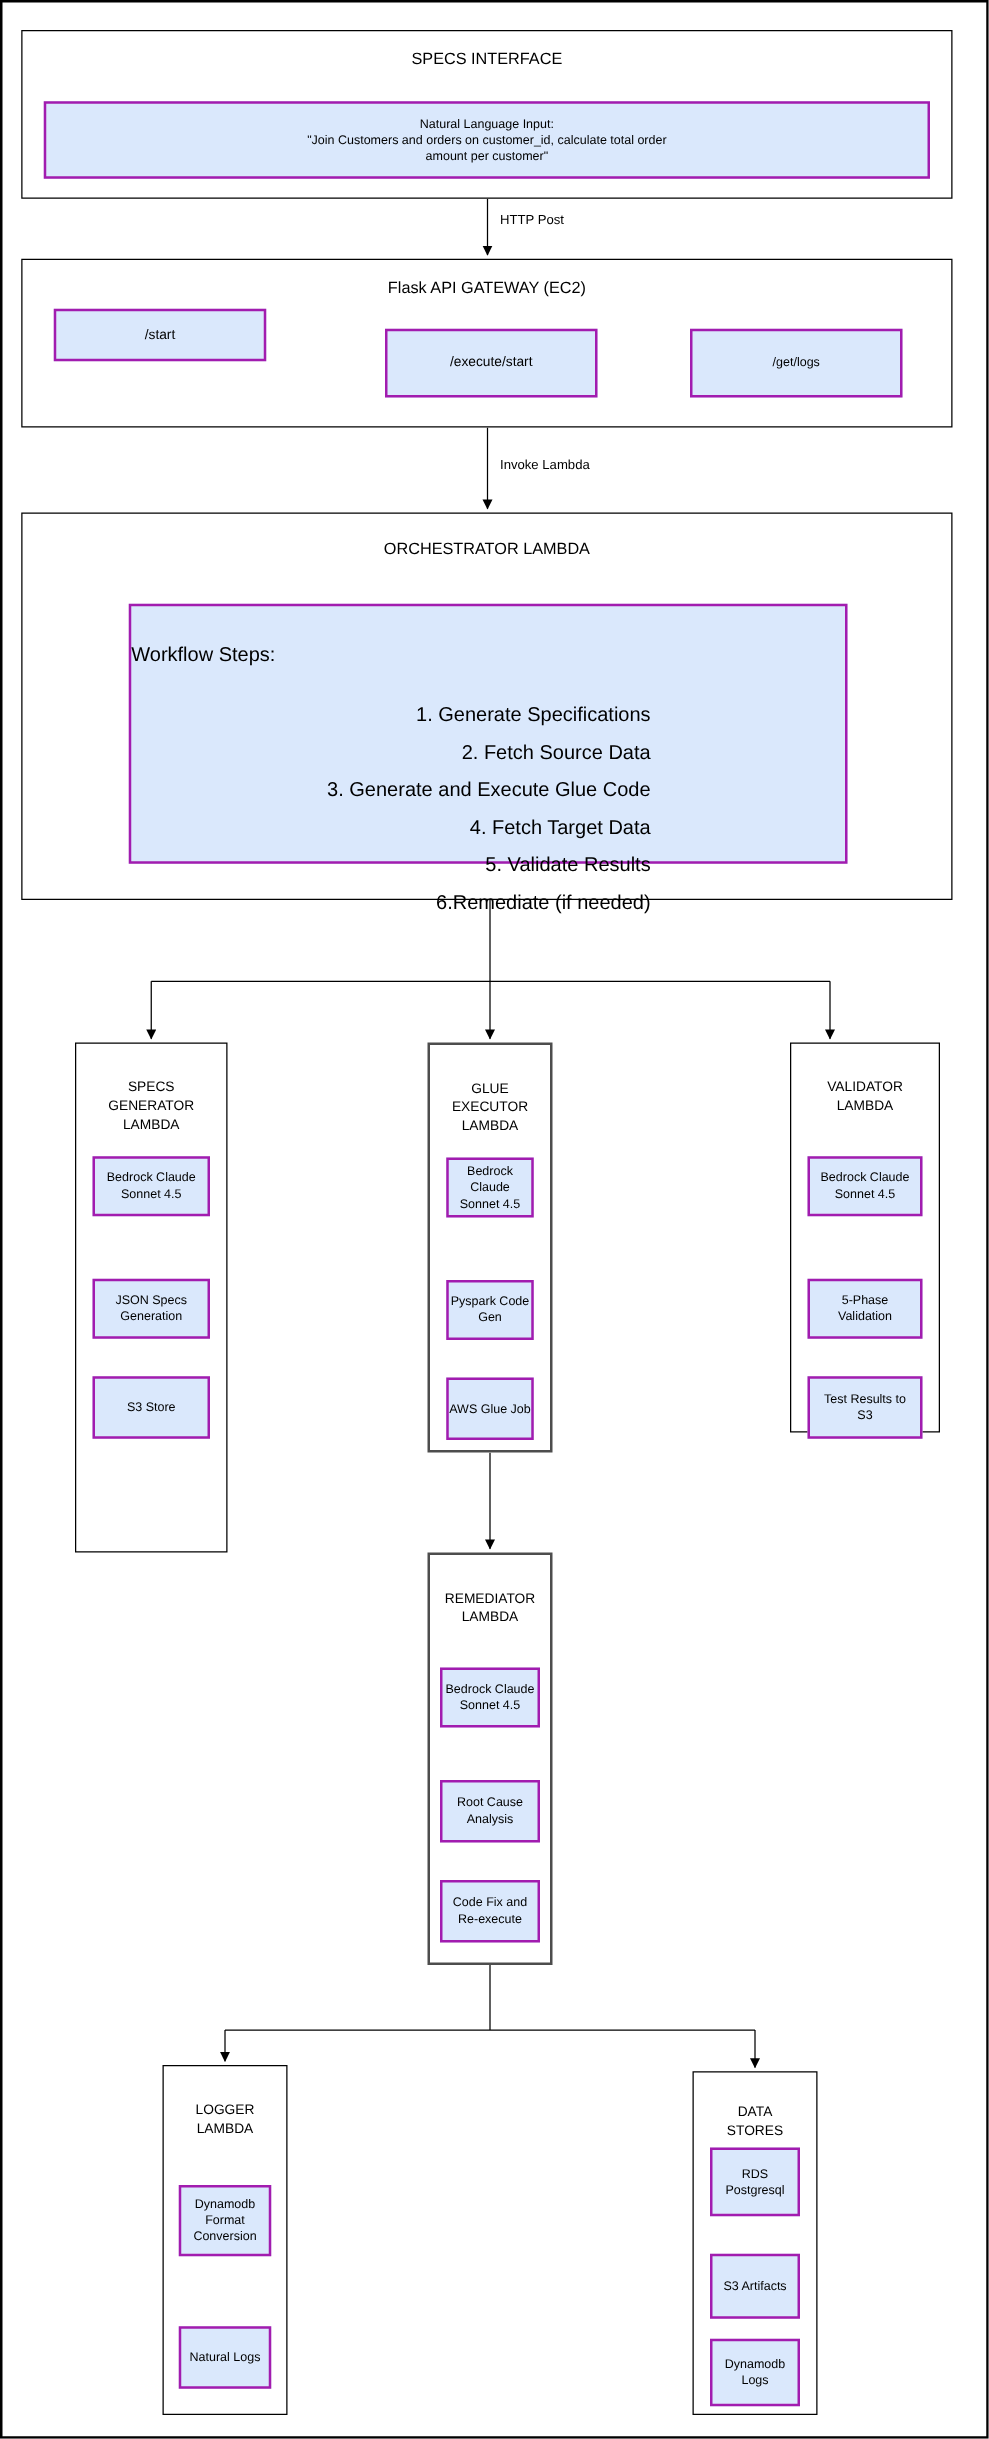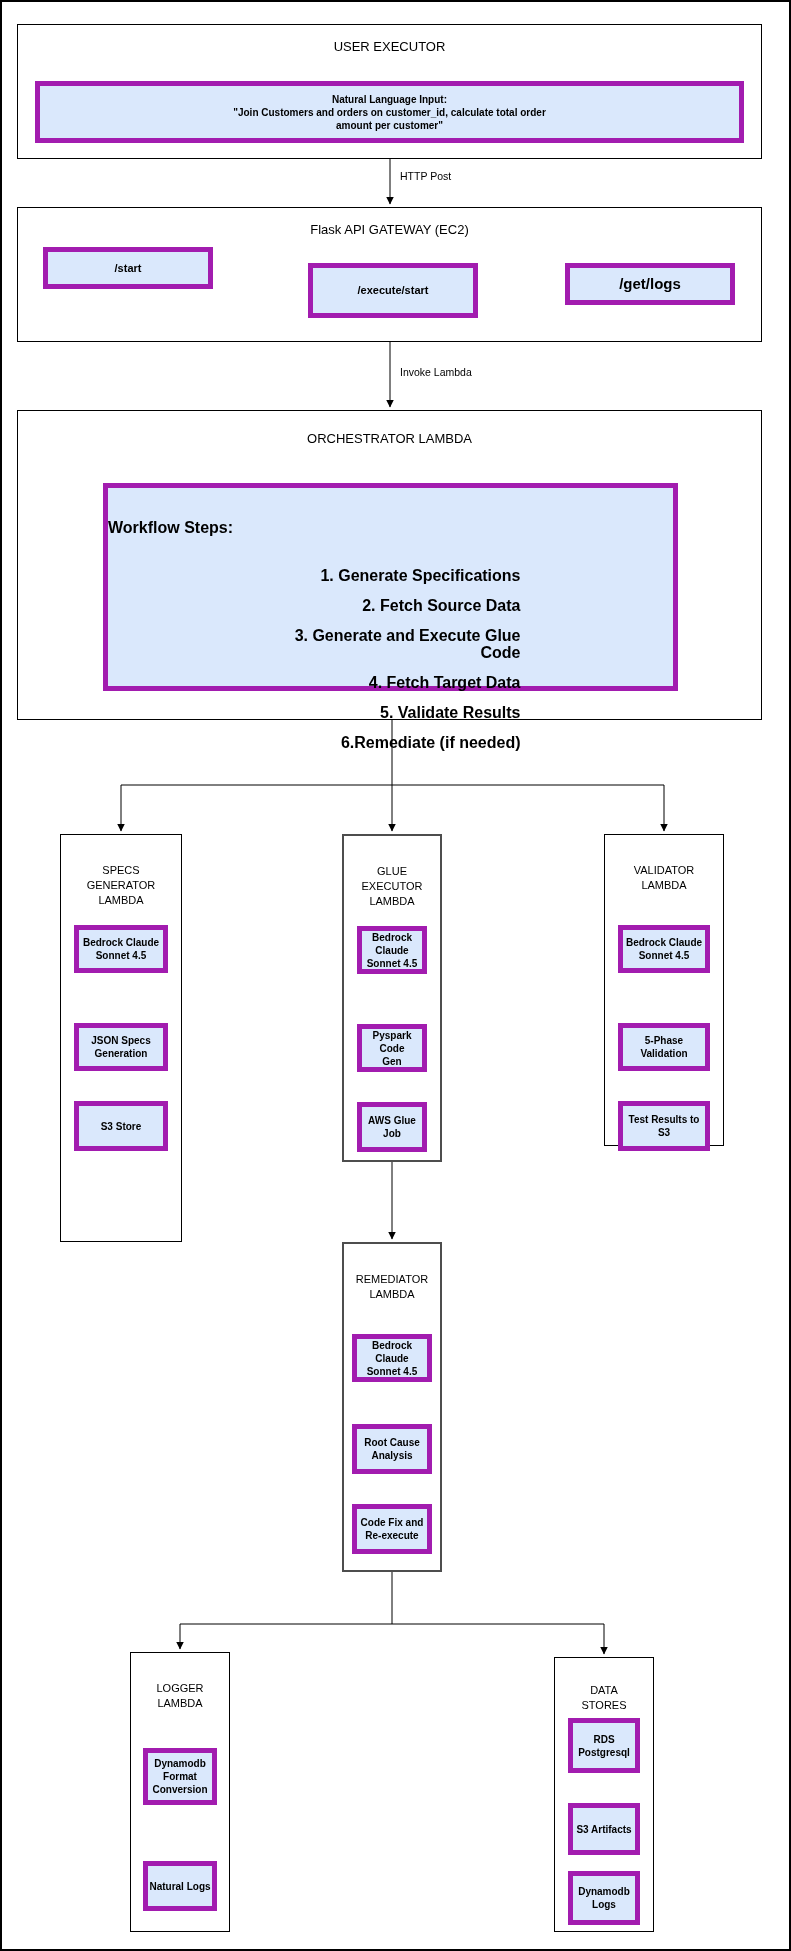--- a/index.html
+++ b/index.html
@@ -8,23 +8,23 @@
     box-sizing:border-box;border:2px solid #000;background:#fff;
     font-family:"Liberation Sans","DejaVu Sans",sans-serif;color:#000;
     overflow:hidden;
   }
   .connectors{position:absolute;left:0;top:0;z-index:1;}
   .outer{position:absolute;background:#fff;border:1px solid #000;box-sizing:border-box;z-index:2;}
   .outer.heavy{border:2px solid #4d4d4d;padding-left:32px;}
   .h1{position:absolute;left:0;right:0;top:14px;text-align:center;font-size:13px;}
   .sub{position:absolute;left:0;right:0;top:34px;text-align:center;font-size:11px;}
   .blue{
-    position:absolute;background:#dae8fc;border:5px solid #a21caf;box-sizing:border-box;
+    position:absolute;background:#dae8fc;border:2px solid #a21caf;box-sizing:border-box;
     display:flex;align-items:center;justify-content:center;text-align:center;
-    font-size:10px;line-height:1.3;white-space:pre-line;z-index:3;font-weight:bold;
+    font-size:10px;line-height:1.3;white-space:pre-line;z-index:3;
   }
   .col-title{
     position:absolute;left:0;right:0;top:28px;text-align:center;
     font-size:11px;line-height:15px;white-space:pre-line;
   }
   .edge-label{position:absolute;font-size:10.5px;white-space:nowrap;z-index:4;}
   .wf-title{position:absolute;left:0;right:0;top:30px;text-align:left;font-size:16px;}
   .wf-list{position:absolute;left:0;right:0;top:66px;text-align:center;}
   .wf-list .step{display:block;width:260px;margin:0 auto;text-align:right;font-size:16px;line-height:17px;}
   
@@ -72,33 +72,33 @@
       <line x1="390" y1="1570" x2="390" y2="1622"></line>
       <line x1="178" y1="1622" x2="602" y2="1622"></line>
       <line x1="178" y1="1622" x2="178" y2="1647" marker-end="url(#ah)"></line>
       <line x1="602" y1="1622" x2="602" y2="1652" marker-end="url(#ah)"></line>
 
       <line x1="178" y1="1802" x2="178" y2="1855" marker-end="url(#ah)"></line>
     </g>
   </svg>
 
   <div class="outer" style="left:15px;top:22px;width:745px;height:135px">
-    <div class="h1">USER EXECUTOR</div>
+    <div class="h1">SPECS INTERFACE</div>
     <div class="blue" style="left:17px;right:17px;top:56px;height:62px">Natural Language Input:
 "Join Customers and orders on customer_id, calculate total order
 amount per customer"</div>
   </div>
 
   <div class="edge-label" style="left:398px;top:168px">HTTP Post</div>
 
   <div class="outer" style="left:15px;top:205px;width:745px;height:135px">
     <div class="h1">Flask API GATEWAY (EC2)</div>
     <div class="blue" style="left:25px;top:39px;width:170px;height:42px;font-size:11px">/start</div>
     <div class="blue" style="left:290px;top:55px;width:170px;height:55px;font-size:11px">/execute/start</div>
-    <div class="blue" style="left:547px;top:55px;width:170px;height:42px;font-size:15px">/get/logs</div>
+    <div class="blue" style="left:534px;top:55px;width:170px;height:55px;font-size:10px">/get/logs</div>
   </div>
 
   <div class="edge-label" style="left:398px;top:364px">Invoke Lambda</div>
 
   <div class="outer" style="left:15px;top:408px;width:745px;height:310px">
     <div class="h1" style="top:20px">ORCHESTRATOR LAMBDA</div>
     <div class="blue" style="left:85px;top:72px;width:575px;height:208px;display:block">
       <div class="wf-title">Workflow Steps:</div>
       <div class="wf-list">
         <span class="step">1. Generate Specifications</span>
@@ -126,21 +126,21 @@
     <div class="col-title">GLUE
 EXECUTOR
 LAMBDA</div>
     <div class="blue b1">Bedrock Claude
 Sonnet 4.5</div>
     <div class="blue b2">Pyspark Code
 Gen</div>
     <div class="blue b3">AWS Glue Job</div>
   </div>
 
-  <div class="outer col" style="left:602px;top:832px;width:120px;height:312px">
+  <div class="outer col" style="left:630px;top:832px;width:120px;height:312px">
     <div class="col-title">VALIDATOR
 LAMBDA</div>
     <div class="blue b1">Bedrock Claude
 Sonnet 4.5</div>
     <div class="blue b2">5-Phase
 Validation</div>
     <div class="blue b3">Test Results to
 S3</div>
   </div>
 

